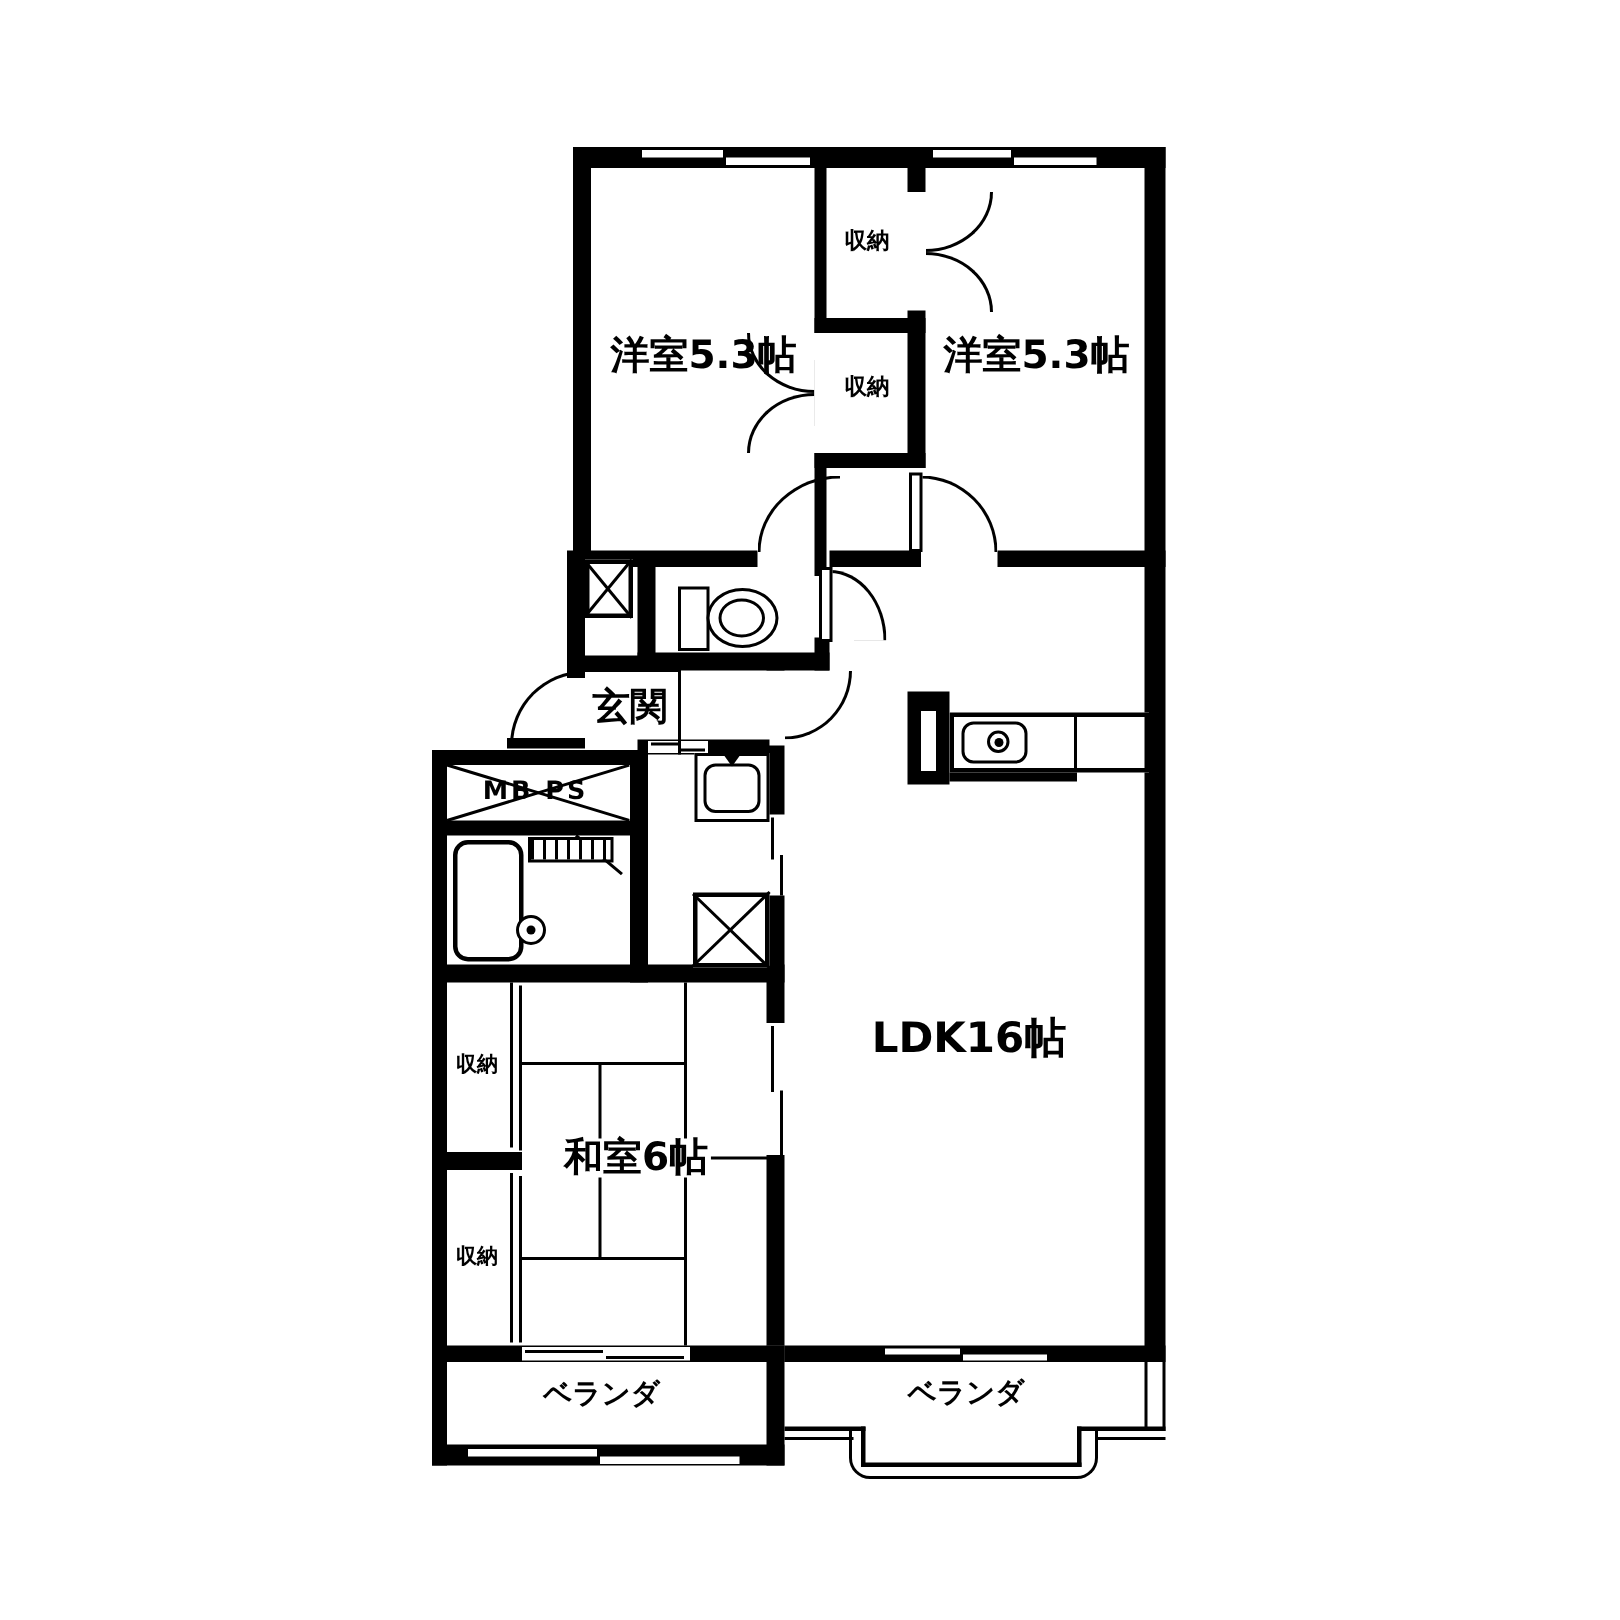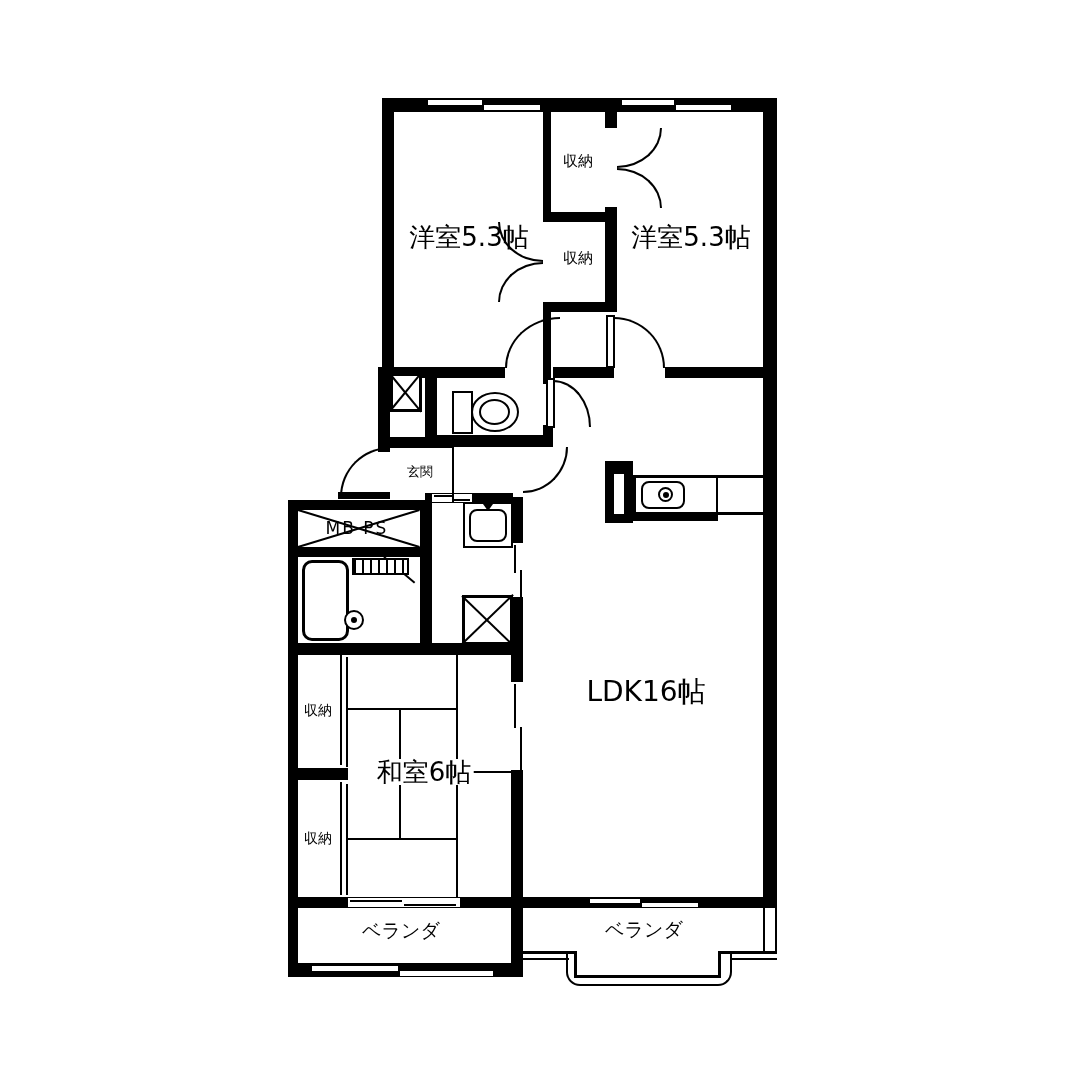--- a/index.html
+++ b/index.html
@@ -2,21 +2,21 @@
 <html><head>
 <meta charset="utf-8">
 <style>
   html,body{margin:0;padding:0;background:#fff;}
   #canvas{position:relative;width:1080px;height:1080px;background:#ffffff;overflow:hidden;
           font-family:"DejaVu Sans",sans-serif;}
   .w   {position:absolute;background:#000;}
   .ln  {position:absolute;background:#000;}
   .wh  {position:absolute;background:#fff;}
   .lbl {position:absolute;transform:translate(-50%,-50%);color:#000;white-space:nowrap;
-        font-family:"DejaVu Sans",sans-serif;line-height:1;}
+        font-family:"DejaVu Sans",sans-serif;line-height:1;font-weight:bold;}
   .box {position:absolute;box-sizing:border-box;border:2px solid #000;background:#fff;}
   .arc {position:absolute;box-sizing:border-box;background:transparent;}
   .arc.tl{border-top:2px solid #000;border-left:2px solid #000;border-top-left-radius:100%;}
   .arc.tr{border-top:2px solid #000;border-right:2px solid #000;border-top-right-radius:100%;}
   .arc.bl{border-bottom:2px solid #000;border-left:2px solid #000;border-bottom-left-radius:100%;}
   .arc.br{border-bottom:2px solid #000;border-right:2px solid #000;border-bottom-right-radius:100%;}
   .diag{position:absolute;height:2px;background:#000;transform-origin:left center;}
 </style>
 </head>
 <body>
@@ -147,21 +147,21 @@
   <div class="ln" style="left:718px;top:951px;width:3px;height:27px;"></div>
   <div class="ln" style="left:718px;top:951px;width:59px;height:3px;"></div>
   <div style="position:absolute;left:566px;top:953px;width:166px;height:33px;box-sizing:border-box;border-left:2px solid #000;border-right:2px solid #000;border-bottom:2px solid #000;border-bottom-left-radius:14px;border-bottom-right-radius:14px;"></div>
   <div class="ln" style="left:523px;top:958px;width:46px;height:2px;"></div>
   <div class="ln" style="left:730px;top:958px;width:47px;height:2px;"></div>
 
   <div class="lbl" style="left:469px;top:237px;font-size:26px;">洋室5.3帖</div>
   <div class="lbl" style="left:691px;top:237px;font-size:26px;">洋室5.3帖</div>
   <div class="lbl" style="left:578px;top:161px;font-size:15px;">収納</div>
   <div class="lbl" style="left:578px;top:258px;font-size:15px;">収納</div>
-  <div class="lbl" style="left:420px;top:471px;font-size:13px;">玄関</div>
+  <div class="lbl" style="left:420px;top:471px;font-size:25px;">玄関</div>
   <div class="lbl" style="left:357px;top:528px;font-size:17px;letter-spacing:2px;">MB PS</div>
   <div class="lbl" style="left:646px;top:692px;font-size:28px;">LDK16帖</div>
   <div class="lbl" style="left:424px;top:772px;font-size:26px;background:#fff;padding:0 2px;">和室6帖</div>
   <div class="lbl" style="left:318px;top:710px;font-size:14px;">収納</div>
   <div class="lbl" style="left:318px;top:838px;font-size:14px;">収納</div>
   <div class="lbl" style="left:401px;top:930px;font-size:19px;">ベランダ</div>
   <div class="lbl" style="left:644px;top:929px;font-size:19px;">ベランダ</div>
 
 </div>
 

